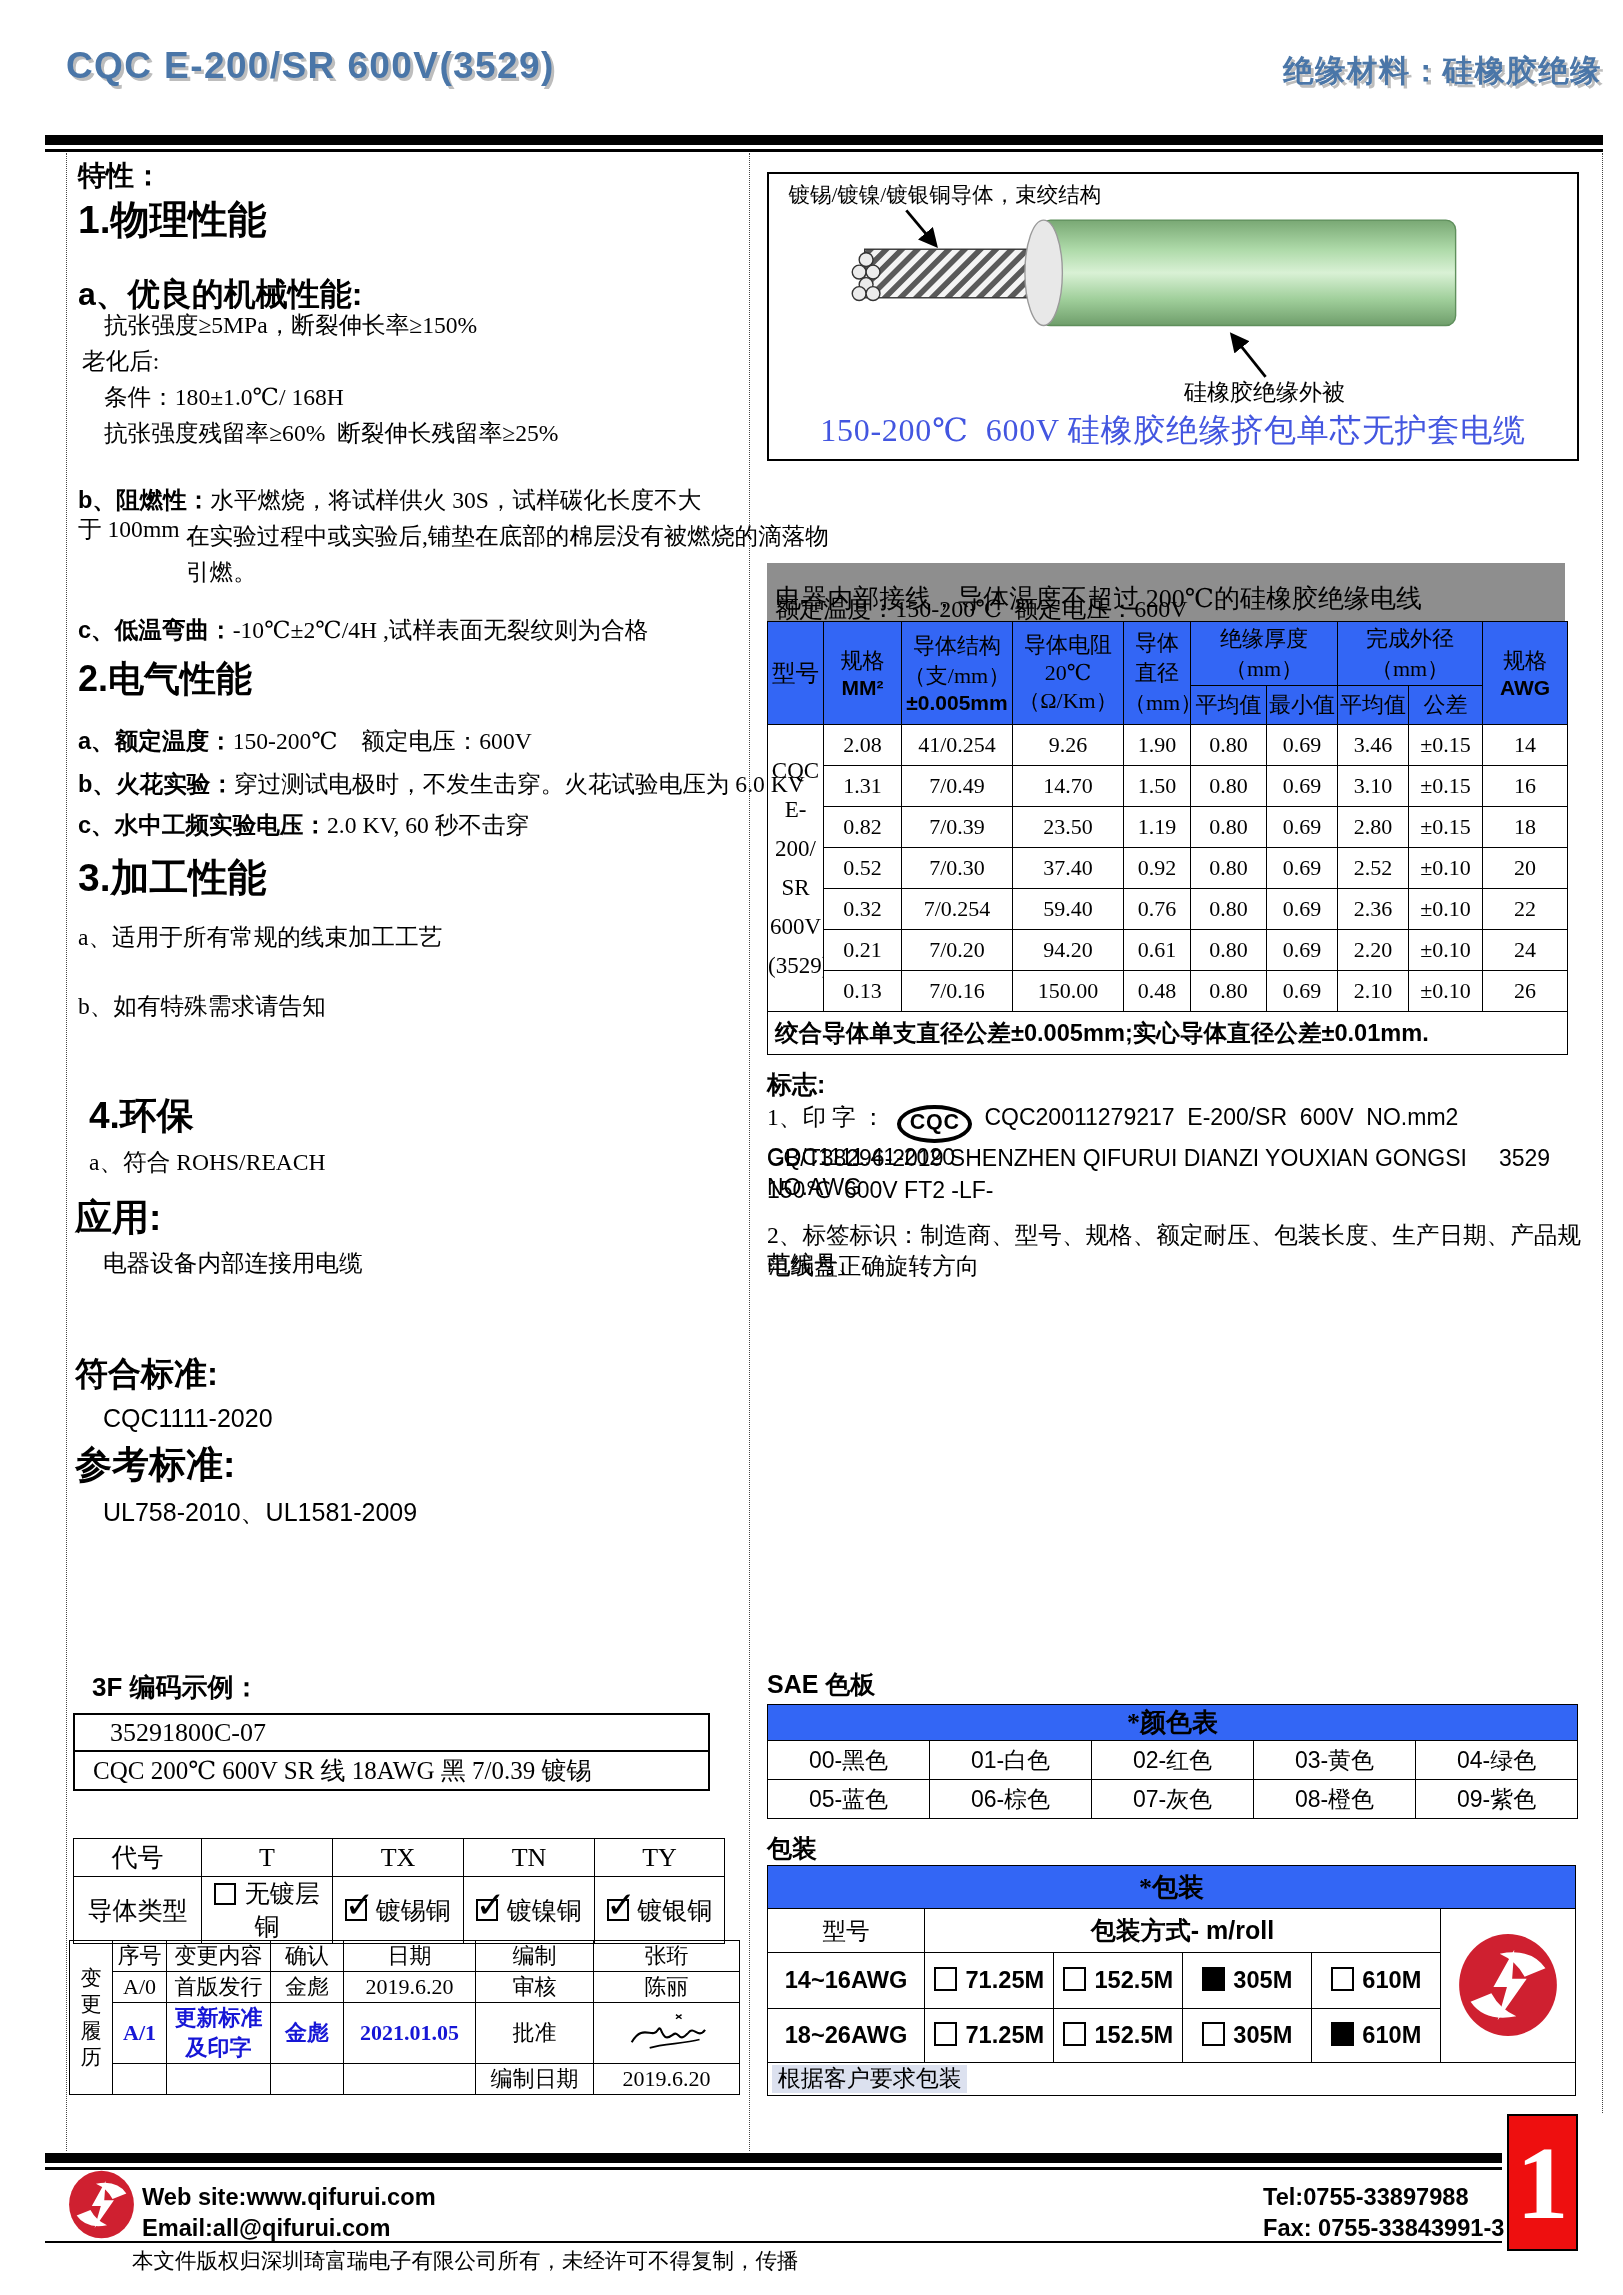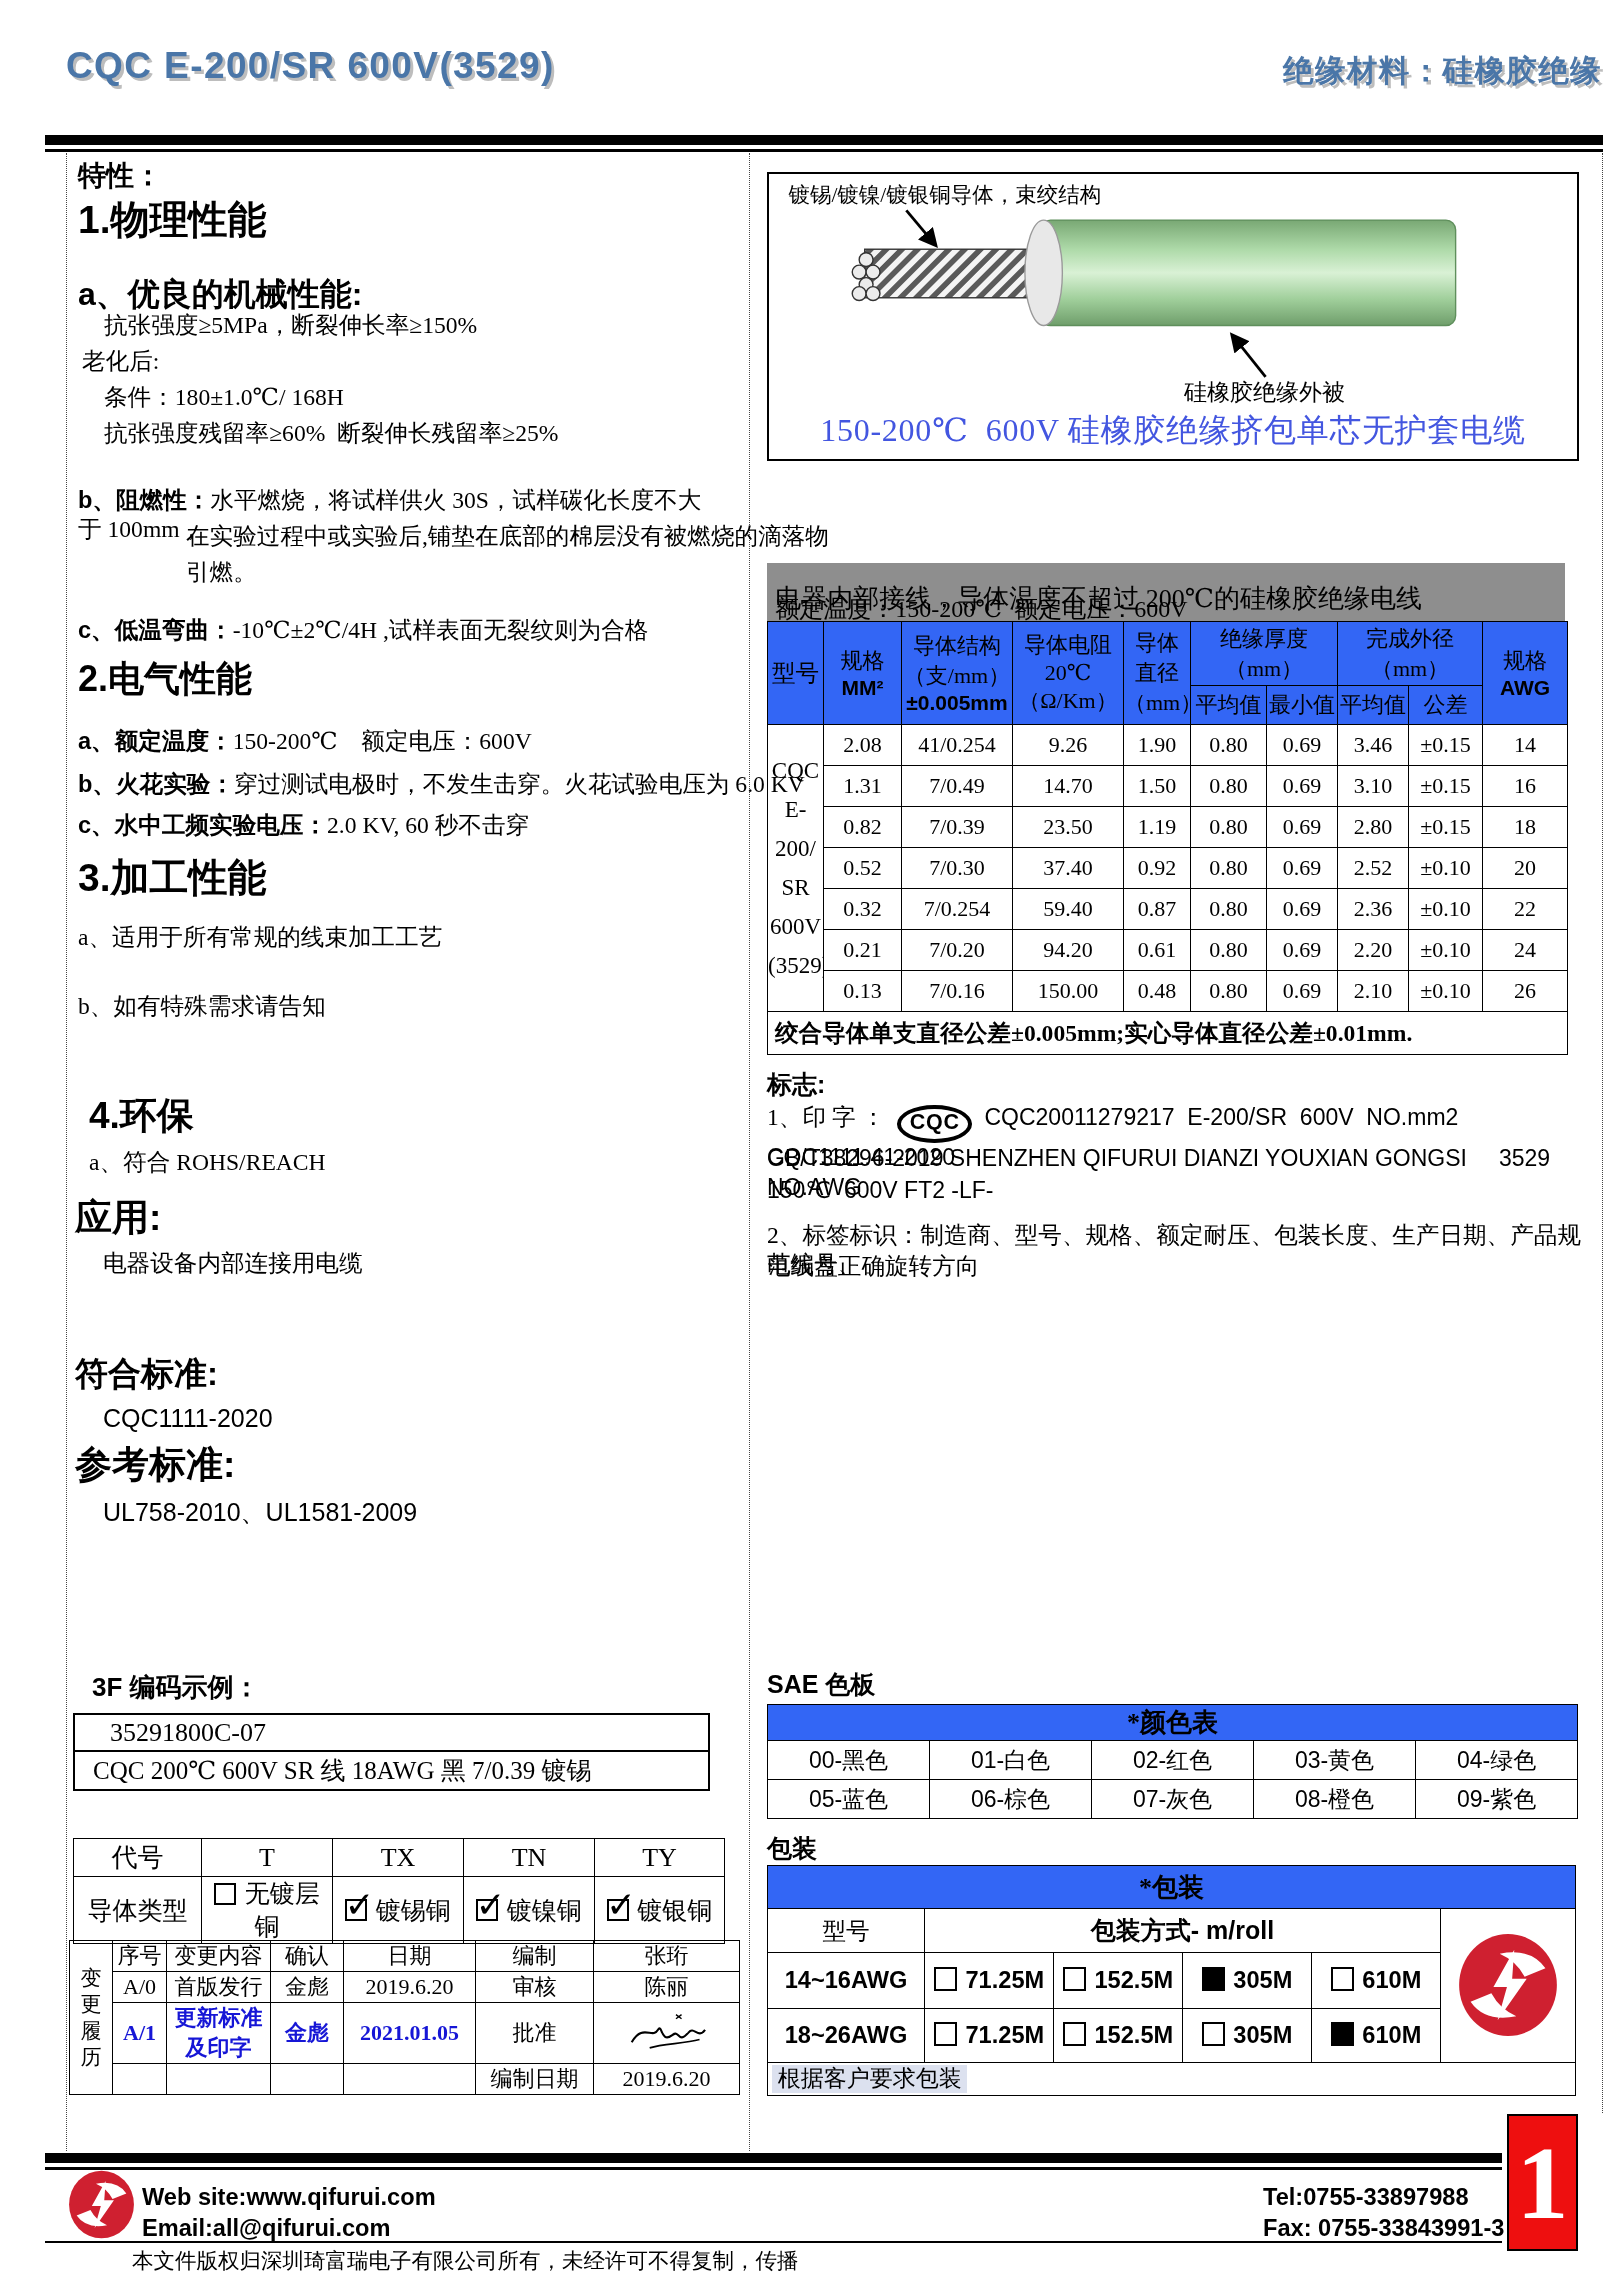--- a/index.html
+++ b/index.html
@@ -300,21 +300,21 @@
           <td>0.80</td>
           <td>0.69</td>
           <td>2.52</td>
           <td>±0.10</td>
           <td>20</td>
     </tr>
     <tr style="height:41px;">
       <td>0.32</td>
           <td>7/0.254</td>
           <td>59.40</td>
-          <td>0.87</td>
+          <td>0.76</td>
           <td>0.80</td>
           <td>0.69</td>
           <td>2.36</td>
           <td>±0.10</td>
           <td>22</td>
     </tr>
     <tr style="height:41px;">
       <td>0.21</td>
           <td>7/0.20</td>
           <td>94.20</td>
@@ -330,21 +330,21 @@
           <td>7/0.16</td>
           <td>150.00</td>
           <td>0.48</td>
           <td>0.80</td>
           <td>0.69</td>
           <td>2.10</td>
           <td>±0.10</td>
           <td>26</td>
     </tr>
     <tr style="height:43px;">
-      <td colspan="10" class="b" style="text-align:left;padding-left:7px;font-family:Liberation Serif, serif;font-size:23.6px;">绞合导体单支直径公差±0.005mm;实心导体直径公差±0.01mm.</td>
+      <td colspan="10" class="b" style="text-align:left;padding-left:7px;font-family:Liberation Sans, sans-serif;font-size:23.6px;">绞合导体单支直径公差±0.005mm;实心导体直径公差±0.01mm.</td>
     </tr>
   </tbody>
     </table>
 
   <div class="t b" style="left:767px;top:1069px;font-size:25px;">标志:</div>
   <div class="t" style="left:767px;top:1103px;width:819px;font-size:23px;"><span class="serif" style="font-size:23.6px;">1、印 字 ：</span><span class="cqc-badge">CQC</span><span>CQC20011279217  E-200/SR  600V  NO.mm2  CQC1111.41-2020</span></div>
   <div class="t" style="left:767px;top:1144px;width:819px;font-size:23px;">GB/T38296-2019 SHENZHEN QIFURUI DIANZI YOUXIAN GONGSI     3529 NO.AWG</div>
   <div class="t" style="left:767px;top:1176px;width:819px;font-size:23px;">150℃  600V FT2 -LF-</div>
   <div class="t serif" style="left:767px;top:1221px;width:819px;font-size:23.6px;">2、标签标识：制造商、型号、规格、额定耐压、包装长度、生产日期、产品规范编号、</div>
   <div class="t serif" style="left:767px;top:1252px;width:819px;font-size:23.6px;">电线盘正确旋转方向</div>

